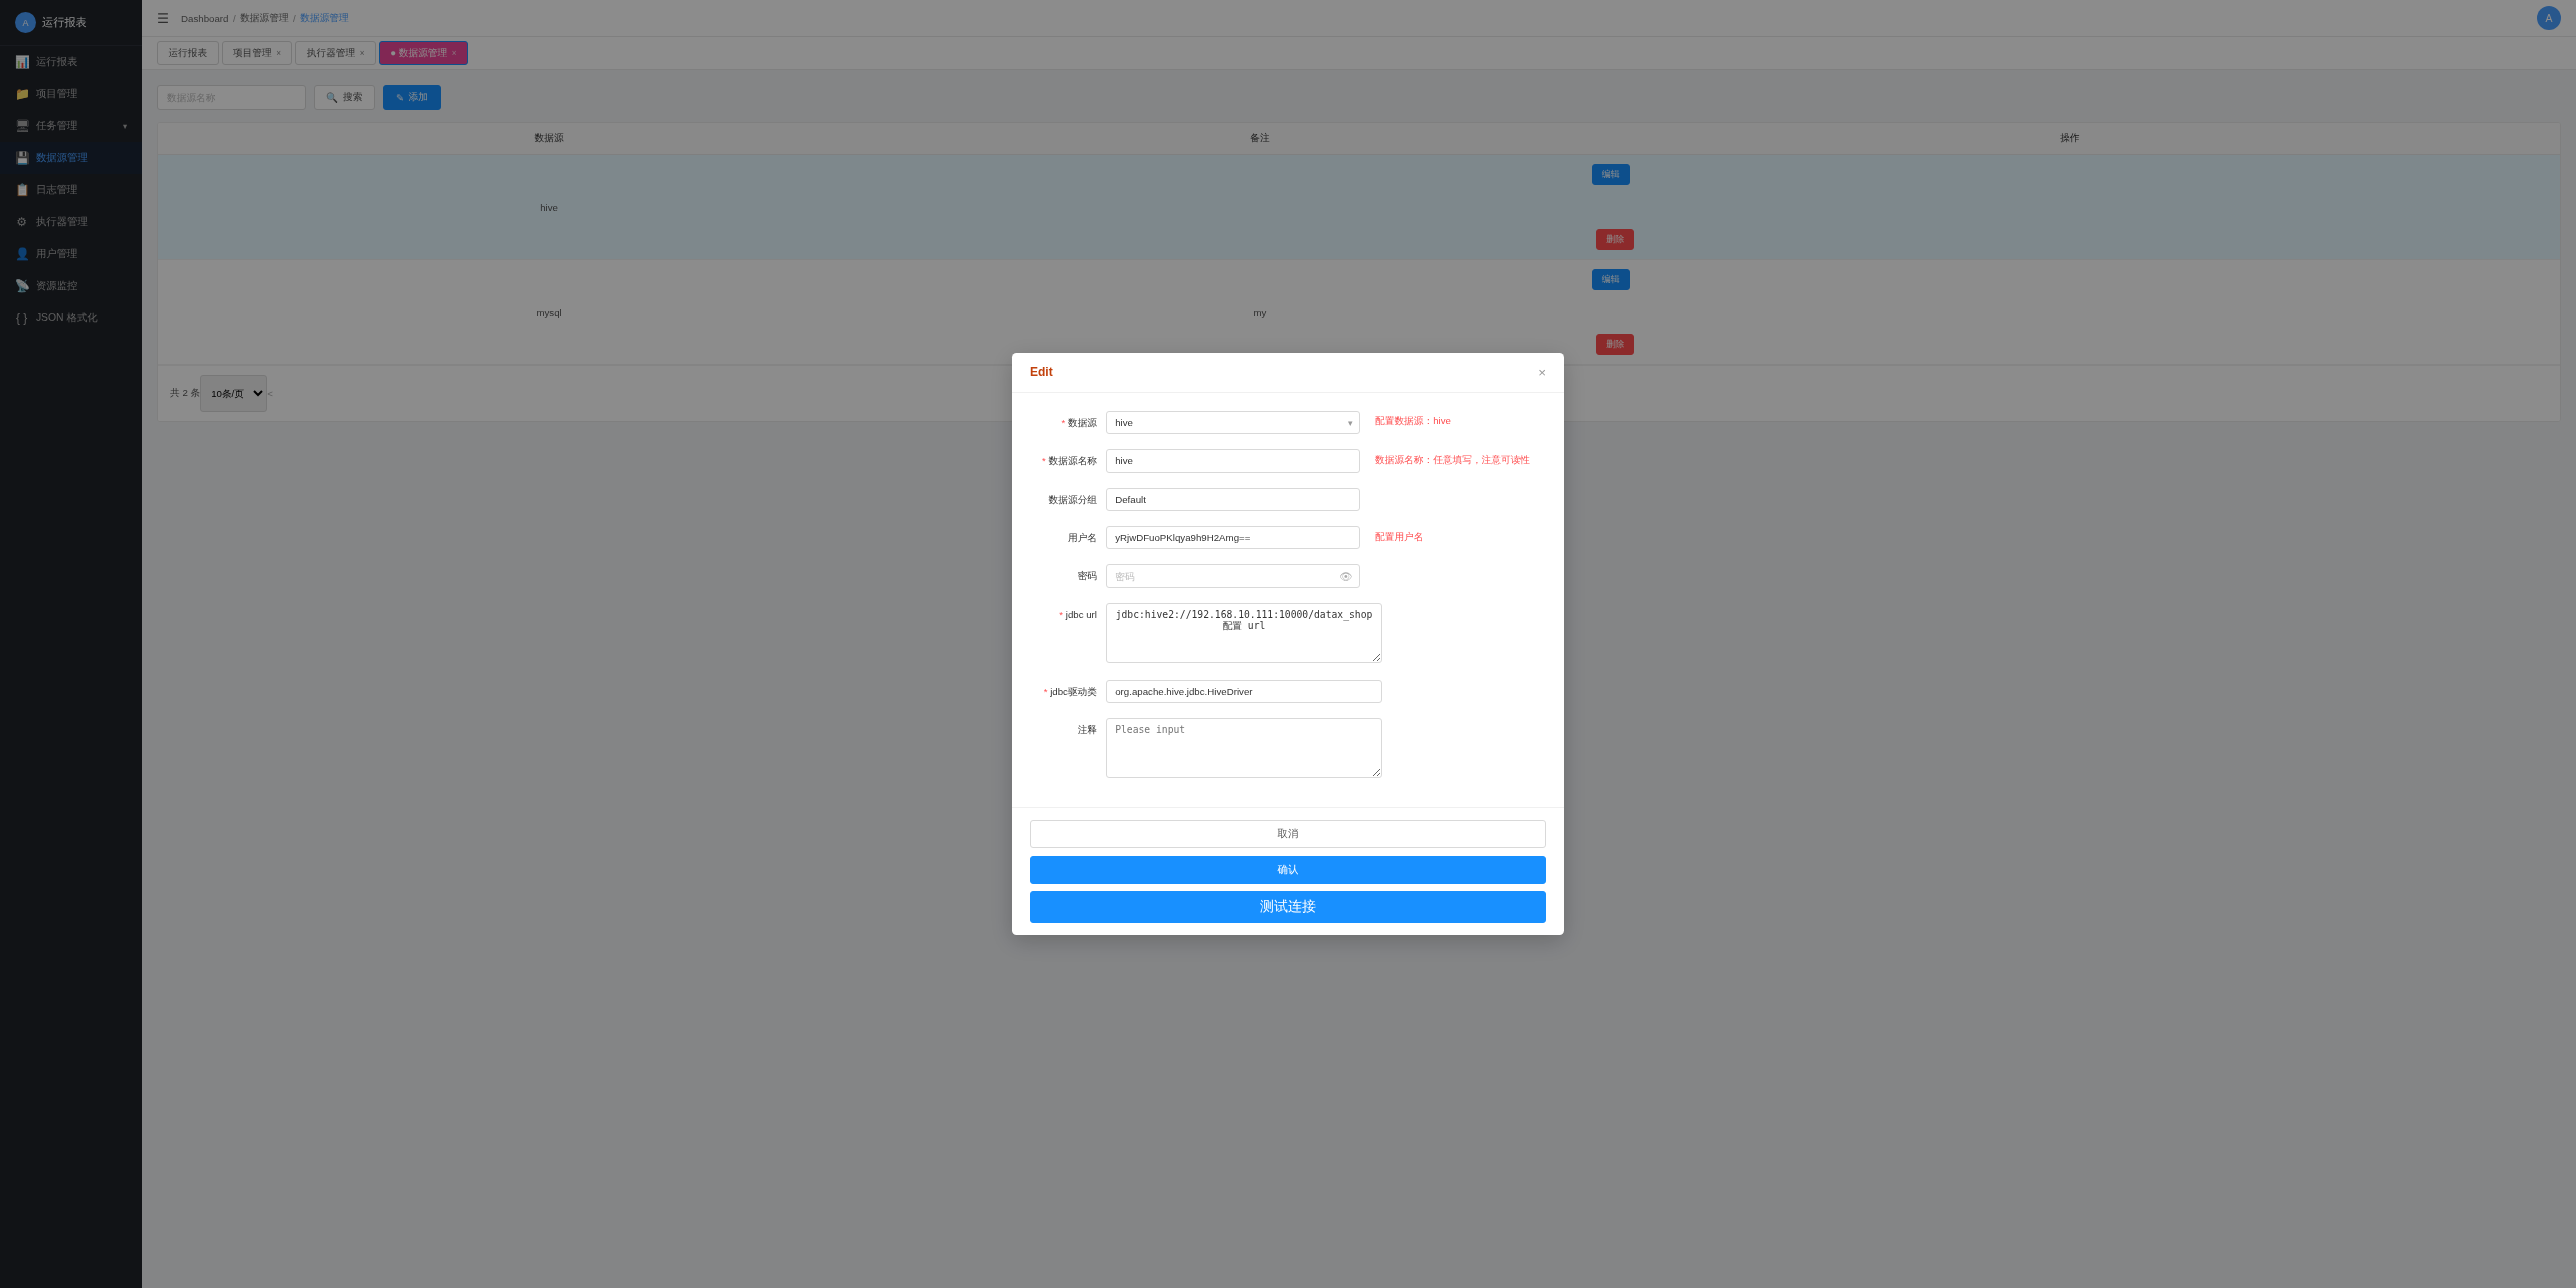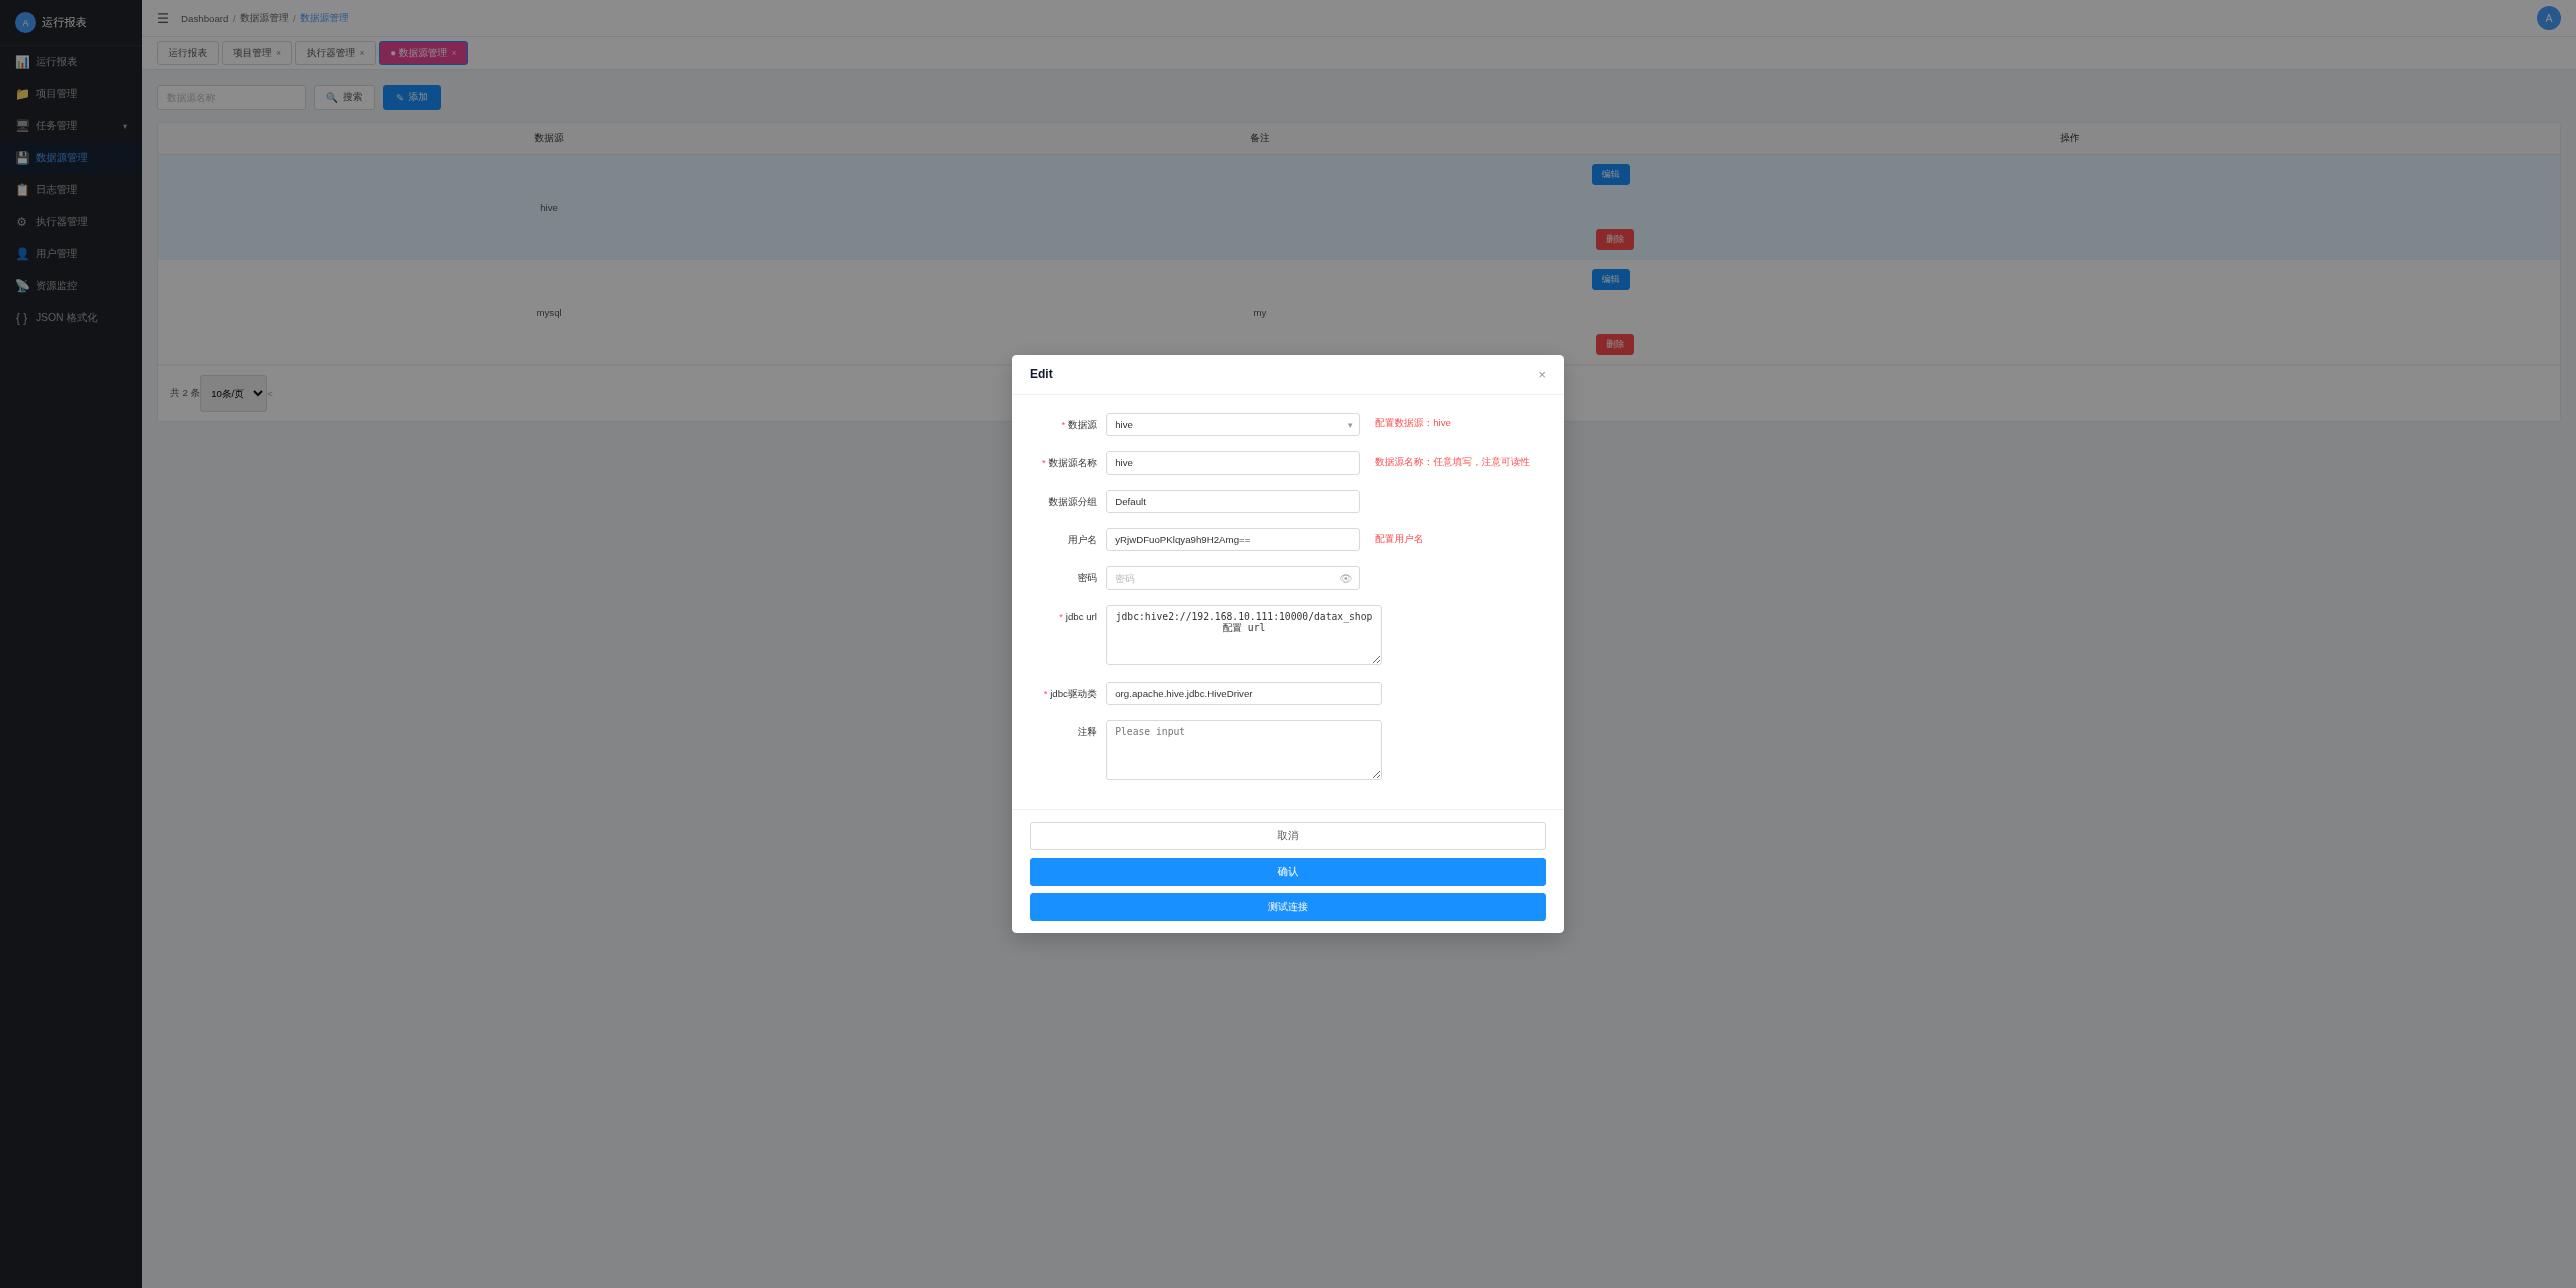--- a/index.html
+++ b/index.html
@@ -192,21 +192,21 @@
       box-shadow: 0 6px 24px rgba(0,0,0,0.2);
       position: relative;
     }
     .modal-header {
       padding: 12px 18px;
       border-bottom: 0.7px solid #f0f0f0;
       display: flex;
       align-items: center;
       justify-content: space-between;
     }
-    .modal-title { font-size: 12px; font-weight: 600; color: #0f172a; }
+    .modal-title { font-size: 12px; font-weight: 600; color: #c2410c; }
     .modal-close { cursor: pointer; color: #999; font-size: 13.4px; }
     .modal-body { padding: 18px 18px 12px; }
     .modal-footer {
       padding: 12px 18px;
       border-top: 0.7px solid #f0f0f0;
       display: flex;
       justify-content: flex-end;
       gap: 7.5px;
       flex-direction: column;
     }
@@ -298,21 +298,21 @@
       font-size: 9.7px;
       color: #ff4d4f;
       flex-shrink: 0;
       max-width: 194px;
       padding-left: 6px;
     }
 
     
     .btn-cancel { background: #fff; border: 0.7px solid #d9d9d9; color: #555; padding: 6px 15px; border-radius: 3px; cursor: pointer; font-size: 10.4px; }
     .btn-confirm { background: #1890ff; border: 0.7px solid #1890ff; color: #fff; padding: 6px 15px; border-radius: 3px; cursor: pointer; font-size: 10.4px; }
-    .btn-test { background: #1890ff; border: 0.7px solid #1890ff; color: #fff; padding: 6px 15px; border-radius: 3px; cursor: pointer; font-size: 10px; }
+    .btn-test { background: #1890ff; border: 0.7px solid #1890ff; color: #fff; padding: 6px 15px; border-radius: 3px; cursor: pointer; font-size: 14px; }
   </style>
 </head>
 <body>
 
 <div class="sidebar">
   <div class="sidebar-logo">
     <div class="logo-icon">A</div>
     <span>运行报表</span>
   </div>
   <div class="sidebar-item">

